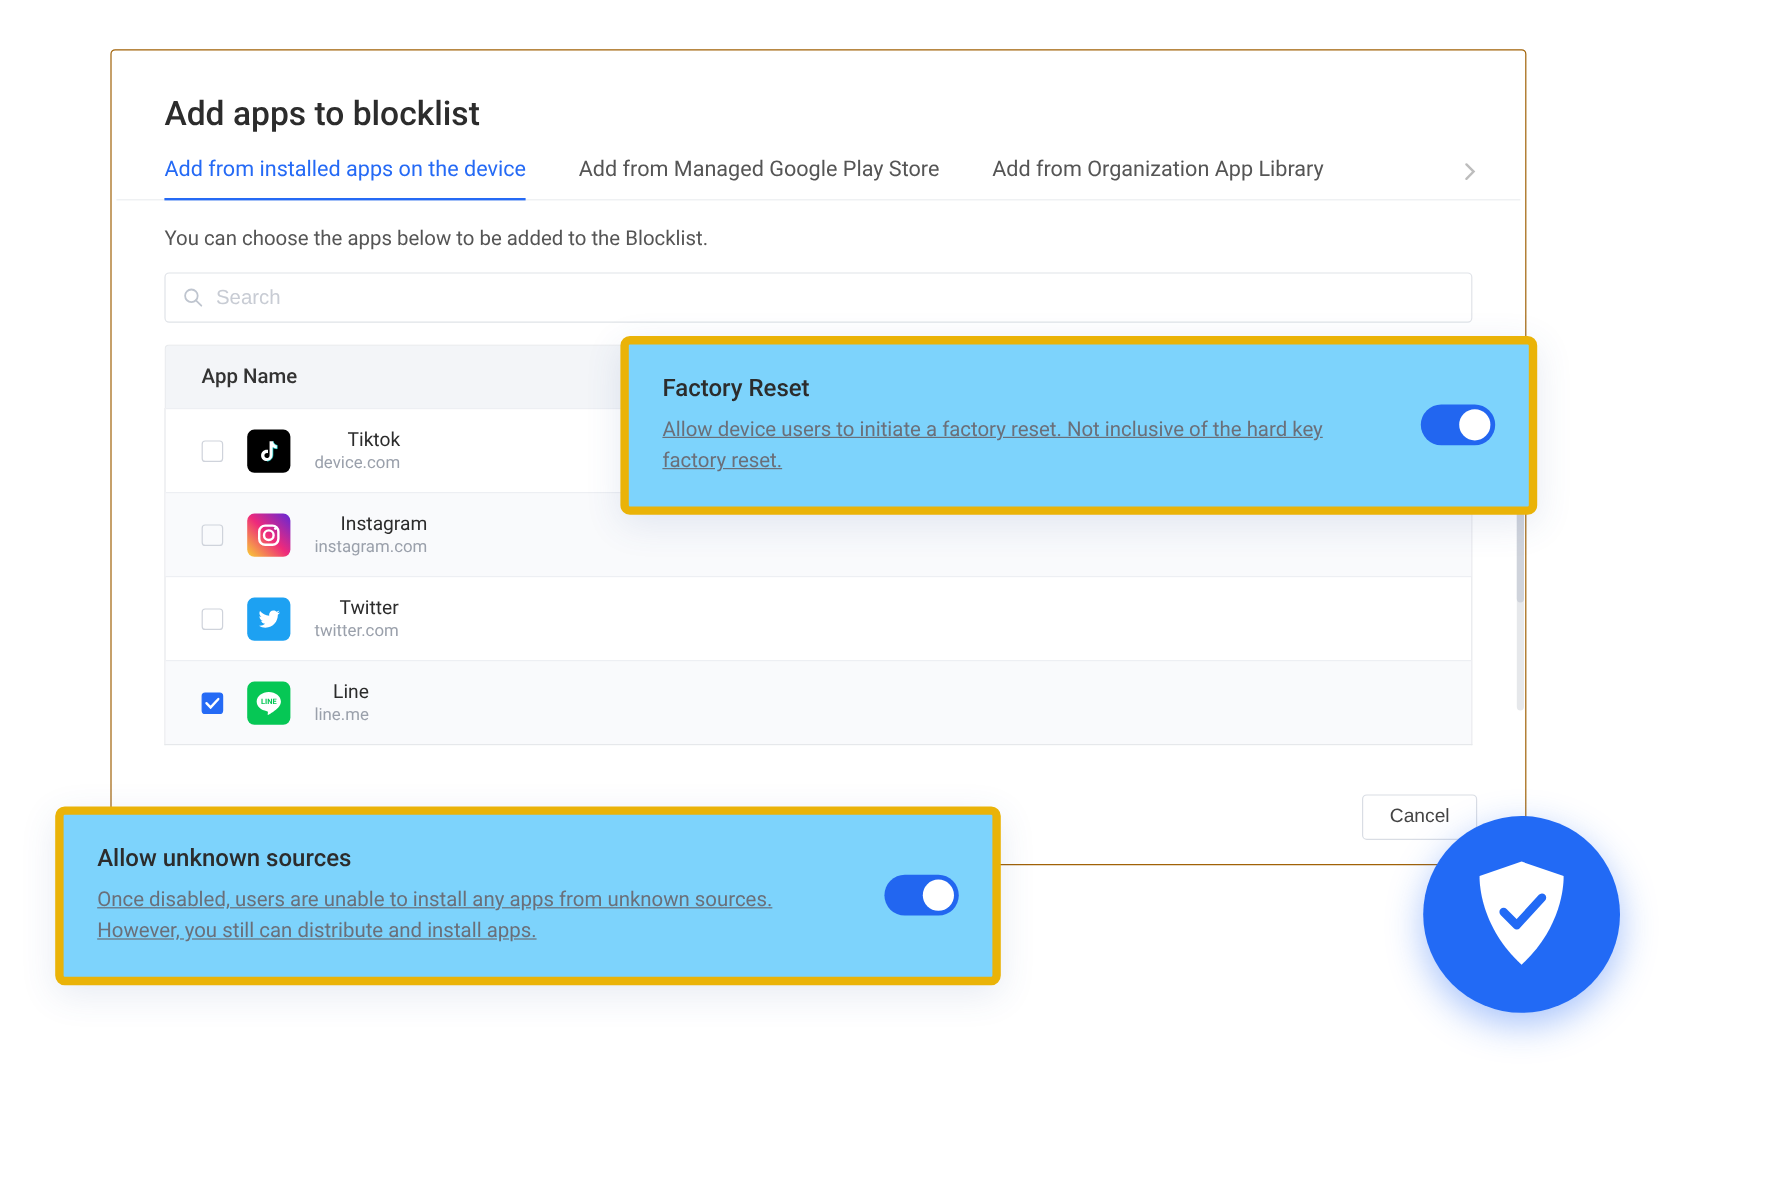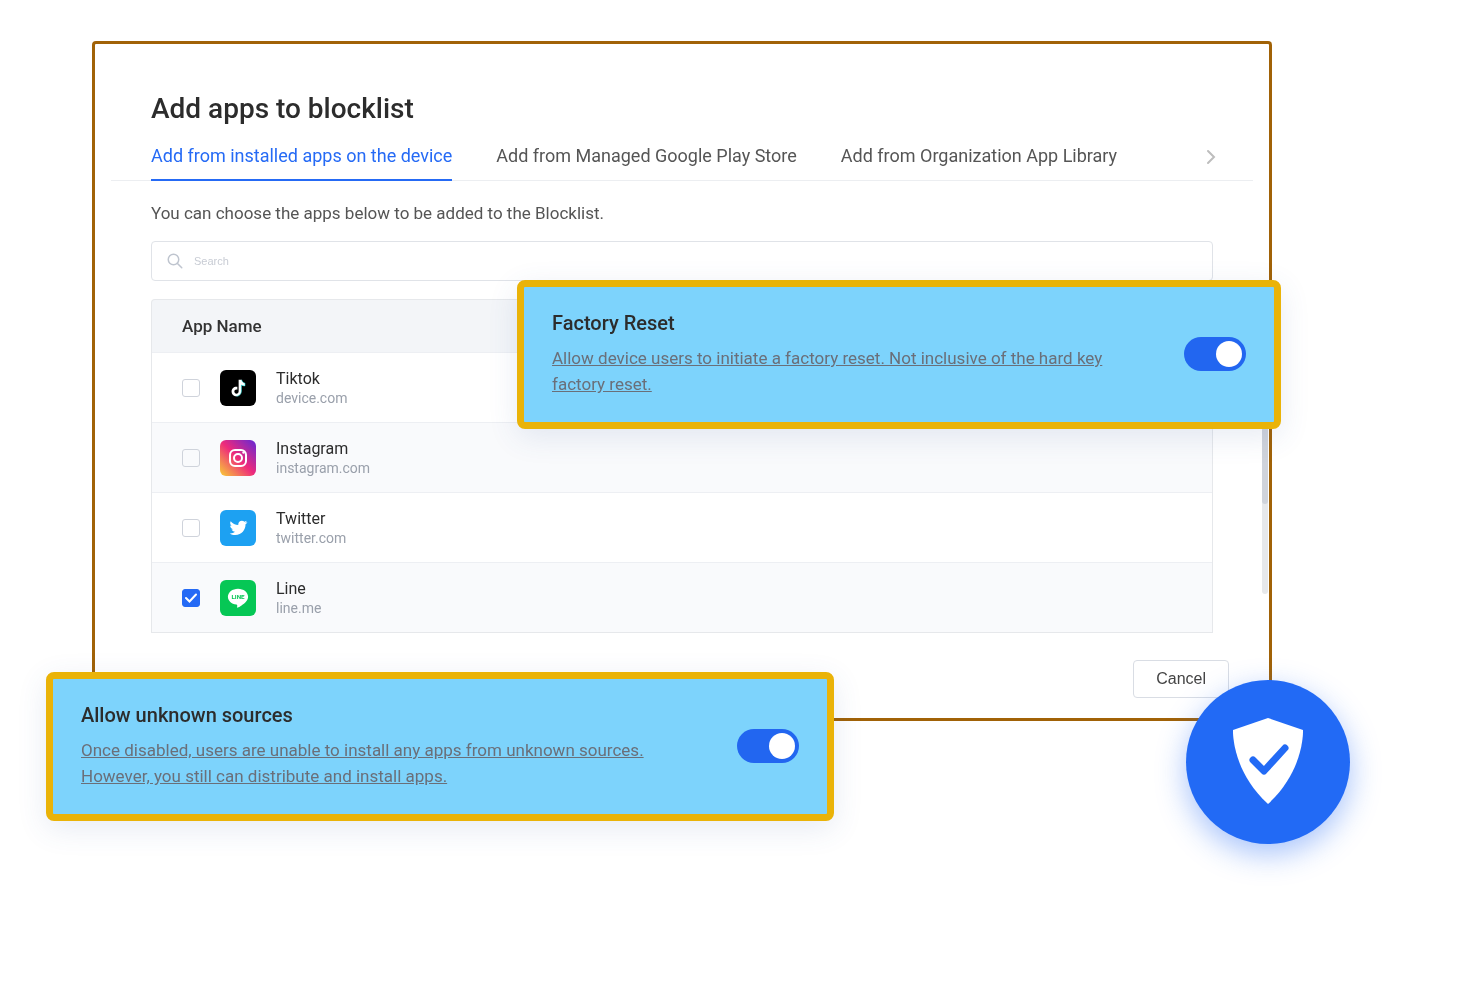--- a/index.html
+++ b/index.html
@@ -10,24 +10,24 @@
       height: 994px;
       position: relative;
       overflow: hidden;
     }
     .dialog {
       position: absolute;
       left: 92px;
       top: 41px;
       width: 1180px;
       height: 680px;
-      border: 3px solid #a16207;
+      border: 1px solid #a16207;
       border-radius: 4px;
       background: #fff;
-      padding: 16px;
+      padding: 4px;
     }
     .dialog-header {
       padding: 32px 40px 20px 40px;
     }
     .dialog-title {
       font-size: 28px;
       font-weight: 500;
       color: #2c2c2c;
     }
     .tabs {
@@ -82,21 +82,21 @@
       margin-bottom: 18px;
     }
     .search-icon {
       color: #bfc5cf;
       margin-right: 10px;
       display: inline-flex;
     }
     .search-input {
       border: none;
       outline: none;
-      font-size: 11px;
+      font-size: 17px;
       flex: 1;
       color: #333;
     }
     .search-input::placeholder { color: #c8ccd4; }
     .table-head {
       background: #f3f5f8;
       border: 1px solid #e6e8eb;
       border-bottom: none;
       border-radius: 4px 4px 0 0;
       padding: 16px 30px;
@@ -137,21 +137,21 @@
       width: 36px;
       height: 36px;
       border-radius: 6px;
       flex-shrink: 0;
       display: flex;
       align-items: center;
       justify-content: center;
       color: #fff;
       font-size: 22px;
     }
-    .app-info { display: flex; flex-direction: column; }
+    .app-info { display: flex; flex-direction: column; align-items: flex-end; }
     .app-name { font-size: 16px; color: #2c2c2c; }
     .app-sub { font-size: 14px; color: #9aa0ab; margin-top: 2px; }
     .icon-tiktok { background: #000; position: relative; }
     .icon-instagram { background: linear-gradient(45deg,#f9ce34,#ee2a7b,#6228d7); }
     .icon-twitter { background: #1da1f2; }
     .icon-line { background: #06c755; font-size: 11px; font-weight: bold; }
     .dialog-footer {
       position: absolute;
       bottom: 20px;
       right: 40px;

